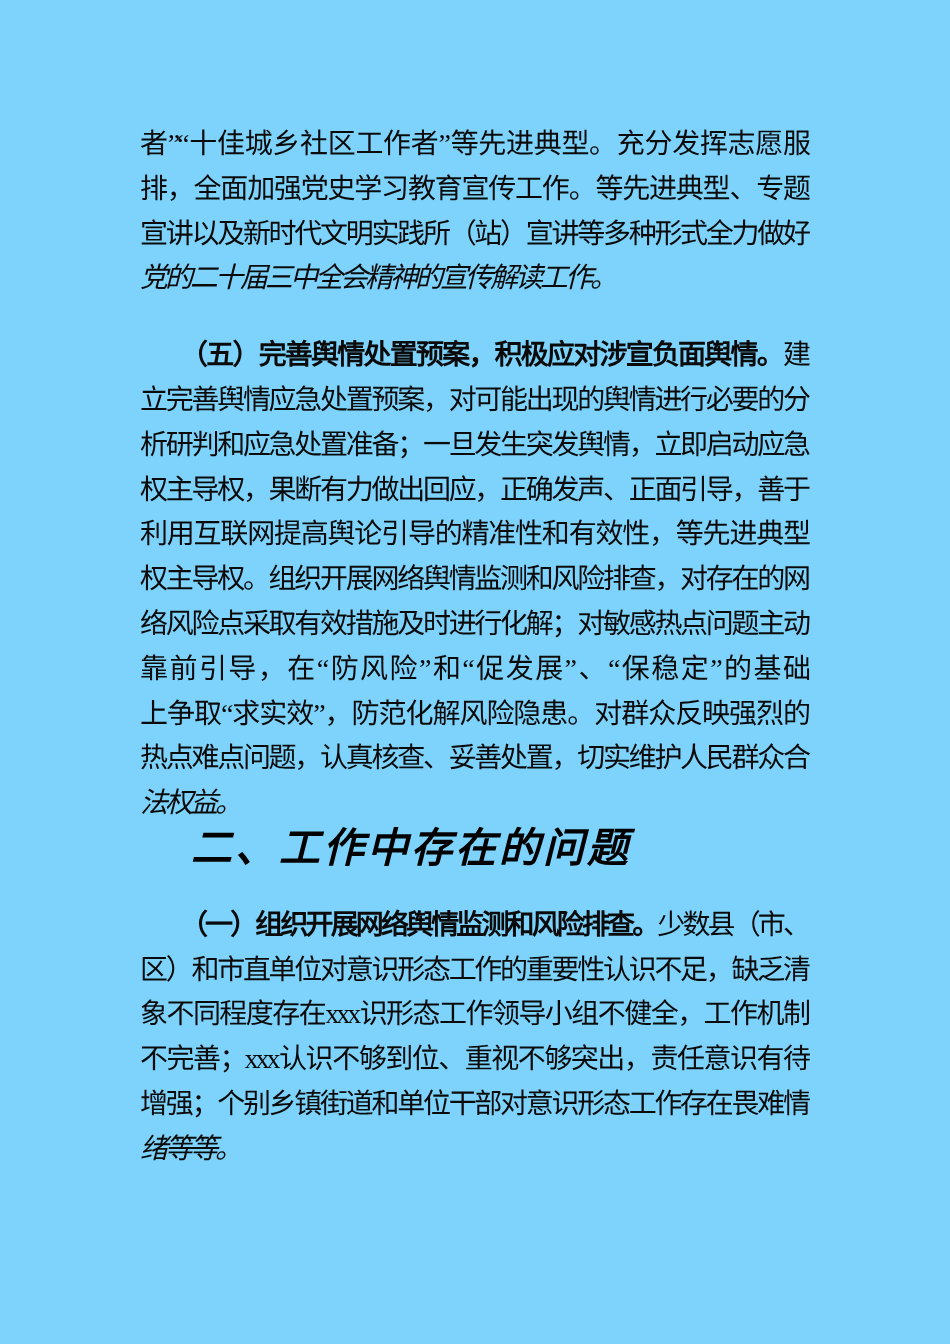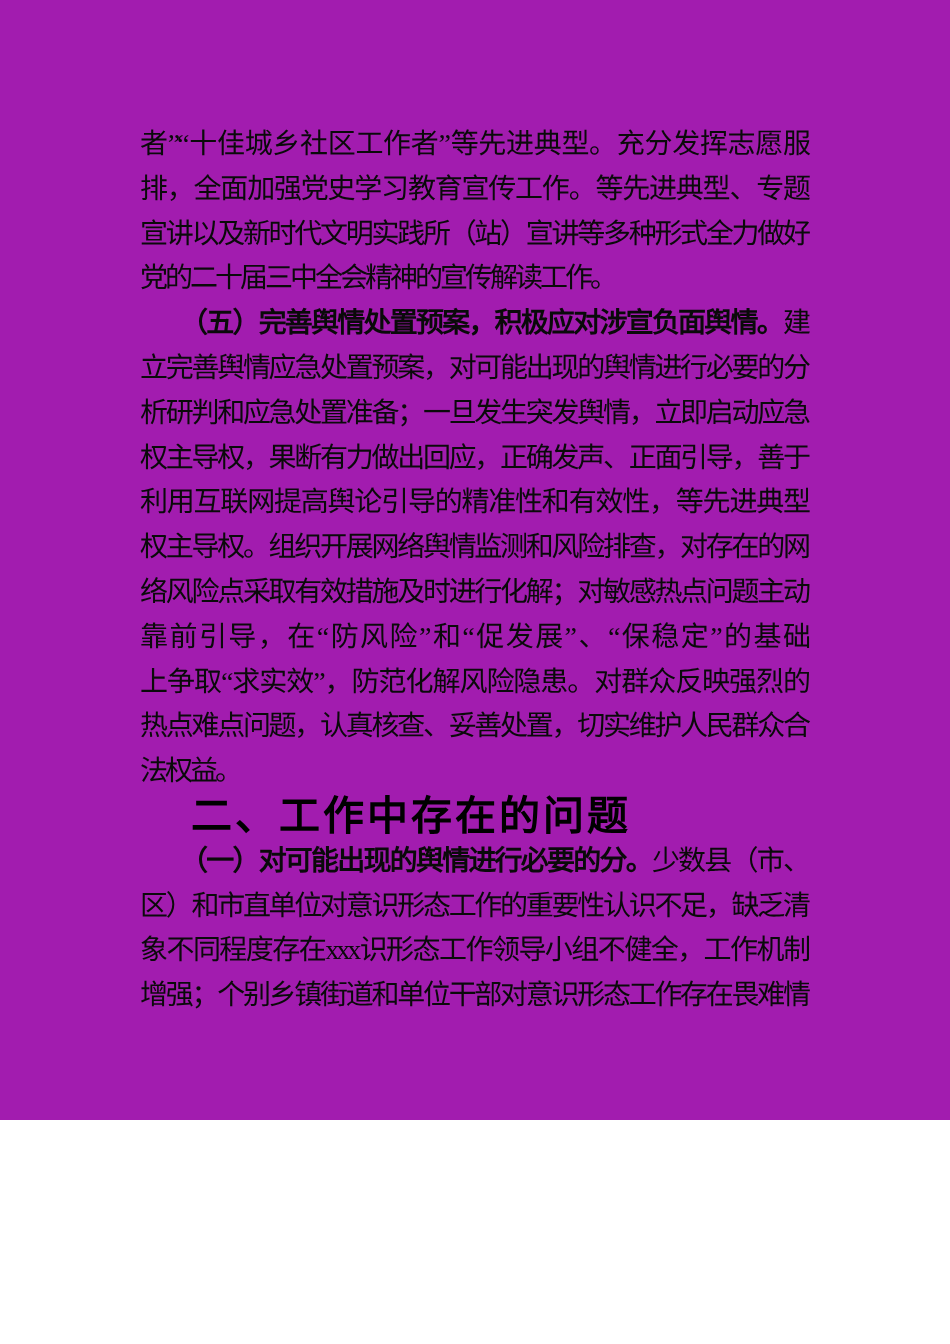--- a/index.html
+++ b/index.html
@@ -1,21 +1,21 @@
 <!DOCTYPE html>
 <html lang="zh-CN"><head>
 <meta charset="utf-8">
 <title>Document</title>
 <style>
   html, body { margin: 0; padding: 0; background: #ffffff; }
   .page {
     position: relative;
     width: 950px;
-    height: 1120px;
-    background: #a21caf;
+    height: 1344px;
+    background: #7dd3fc;
     overflow: hidden;
   }
   .textblock {
     position: absolute;
     left: 140px;
     top: 122px;
     width: 668px;
   }
   .line {
     width: 668px;
@@ -24,24 +24,24 @@
     font-family: "Liberation Serif", serif;
     font-size: 28px;
     letter-spacing: -3px;
     color: #0a0a0a;
     text-align: justify;
     overflow: visible;
   }
   
   .j { text-align-last: justify; }
   
-  .line:not(.j) { text-align: center; text-align-last: left; }
+  .line:not(.j) { text-align: center; text-align-last: left; font-style: italic; }
   
   .indent { text-indent: 51px; }
-  .indent-lead { text-indent: 40px; }
+  .indent-lead { text-indent: 40px; margin-top: 32px; }
   .lead { font-weight: bold; }
   .heading {
     font-family: "Liberation Sans", sans-serif;
     font-weight: bold;
     font-size: 41px;
     letter-spacing: 3px;
     color: #000000;
   }
 </style>
 </head>
@@ -62,19 +62,21 @@
     <div class="line j">利用互联网提高舆论引导的精准性和有效性，等先进典型</div>
     <div class="line j">权主导权。组织开展网络舆情监测和风险排查，对存在的网</div>
     <div class="line j">络风险点采取有效措施及时进行化解；对敏感热点问题主动</div>
     <div class="line j">靠前引导，在“防风险”和“促发展”、“保稳定”的基础</div>
     <div class="line j">上争取“求实效”，防范化解风险隐患。对群众反映强烈的</div>
     <div class="line j">热点难点问题，认真核查、妥善处置，切实维护人民群众合</div>
     <div class="line">法权益。</div>
 
     <div class="line heading indent">二、工作中存在的问题</div>
 
-    <div class="line j indent-lead"><span class="lead">（一）对可能出现的舆情进行必要的分。</span><span>少数县（市、</span></div>
+    <div class="line j indent-lead"><span class="lead">（一）组织开展网络舆情监测和风险排查。</span><span>少数县（市、</span></div>
     <div class="line j">区）和市直单位对意识形态工作的重要性认识不足，缺乏清</div>
     <div class="line j">象不同程度存在xxx识形态工作领导小组不健全，工作机制</div>
+    <div class="line j">不完善；xxx认识不够到位、重视不够突出，责任意识有待</div>
     <div class="line j">增强；个别乡镇街道和单位干部对意识形态工作存在畏难情</div>
+    <div class="line">绪等等。</div>
 
   </div>
 </div>
 
 </body></html>

